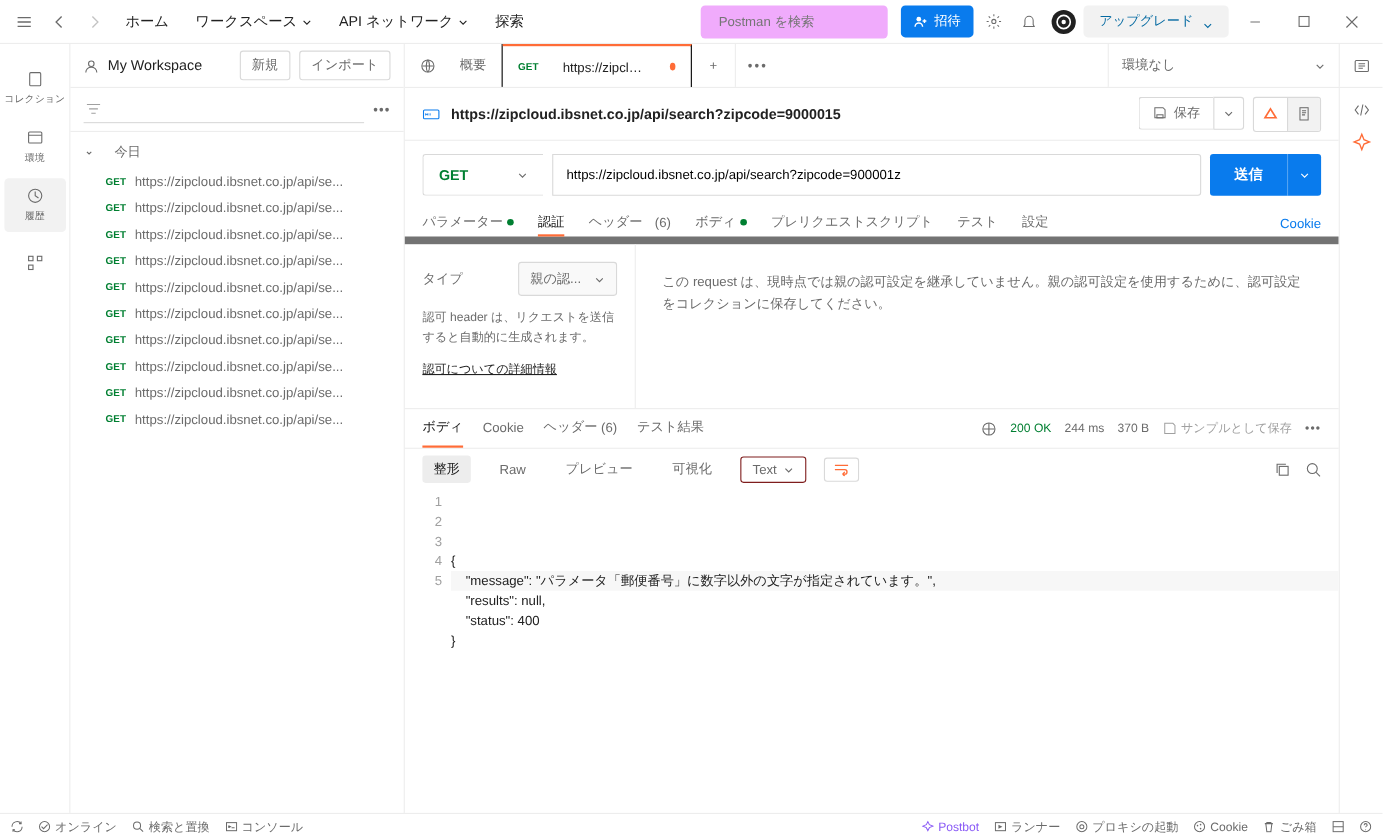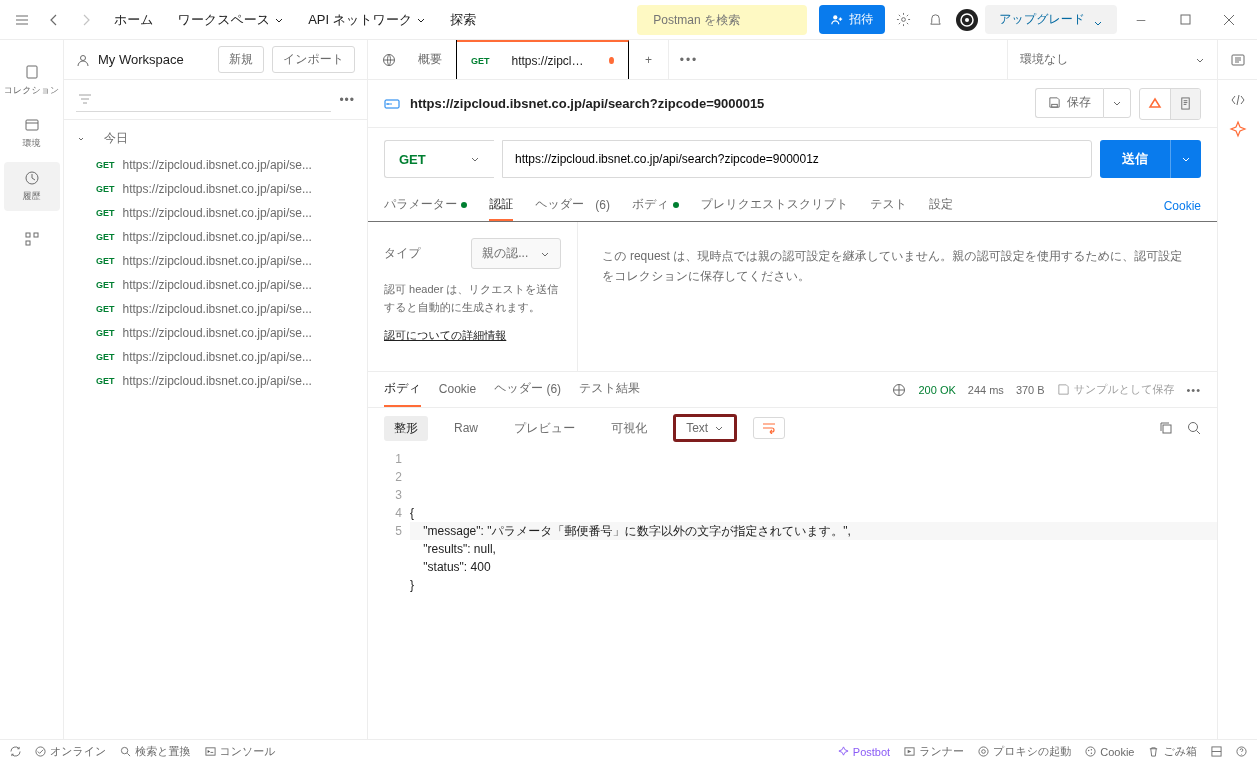--- a/index.html
+++ b/index.html
@@ -1,21 +1,21 @@
 <!DOCTYPE html>
 <html><head>
 <meta charset="utf-8">
 <style>
 * { margin: 0; padding: 0; box-sizing: border-box; font-family: -apple-system, BlinkMacSystemFont, "Segoe UI", "Hiragino Sans", "Meiryo", sans-serif; }
 body { background: #fff; color: #212121; font-size: 12px; overflow: hidden; }
 .app { display: flex; flex-direction: column; height: 763px; width: 1257px; }
 .topbar { display: flex; align-items: center; height: 40px; border-bottom: 1px solid #ededed; padding: 0 8px; gap: 4px; }
 .icon-btn { display: inline-flex; align-items: center; justify-content: center; width: 28px; height: 28px; border-radius: 4px; color: #6b6b6b; cursor: pointer; }
 .nav-link { padding: 6px 10px; font-size: 13px; color: #212121; cursor: pointer; border-radius: 4px; display: flex; align-items: center; gap: 4px; }
-.search-box { display: flex; align-items: center; background: #fef9c3; border-radius: 4px; height: 30px; width: 170px; padding: 0 10px; color: #6b6b6b; gap: 6px; margin-left: auto; margin-right: 8px; }
+.search-box { display: flex; align-items: center; background: #f0abfc; border-radius: 4px; height: 30px; width: 170px; padding: 0 10px; color: #6b6b6b; gap: 6px; margin-left: auto; margin-right: 8px; }
 .search-box input { border: none; background: none; outline: none; font-size: 12px; flex: 1; color: #6b6b6b; }
 .invite-btn { background: #097bed; color: #fff; border-radius: 4px; padding: 6px 12px; display: flex; align-items: center; gap: 6px; font-size: 12px; cursor: pointer; }
 .upgrade-btn { background: #f2f2f2; border-radius: 4px; padding: 6px 14px; display: flex; align-items: flex-end; gap: 8px; font-size: 12px; cursor: pointer; color: #0369a1; }
 .win-btn { width: 40px; height: 40px; display: flex; align-items: center; justify-content: center; color: #6b6b6b; cursor: pointer; }
 .body { display: flex; flex: 1; min-height: 0; }
 .railcol { width: 64px; border-right: 1px solid #ededed; display: flex; flex-direction: column; align-items: center; padding-top: 16px; gap: 4px; }
 .rail-item { display: flex; flex-direction: column; align-items: center; width: 56px; padding: 8px 0; border-radius: 4px; cursor: pointer; color: #6b6b6b; font-size: 9px; gap: 4px; }
 .rail-item.active { background: #f2f2f2; }
 .rail-item.more { margin-top: 8px; }
 .sidebar { width: 304px; border-right: 1px solid #ededed; display: flex; flex-direction: column; }
@@ -54,42 +54,42 @@
 .bc-right-btns { border: 1px solid #d9d9d9; border-radius: 3px; display: flex; overflow: hidden; }
 .bc-rb { width: 30px; height: 30px; display: flex; align-items: center; justify-content: center; cursor: pointer; }
 .bc-rb.comment { color: #ff6c37; }
 .bc-rb.info { background: #f2f2f2; color: #6b6b6b; border-left: 1px solid #d9d9d9; }
 .urlrow { padding: 12px 16px; display: flex; gap: 8px; }
 .method-select { border: 1px solid #d9d9d9; border-right: none; border-radius: 3px 0 0 3px; display: flex; align-items: center; padding: 0 14px; width: 110px; height: 38px; color: #007f31; font-weight: 600; font-size: 13px; justify-content: space-between; cursor: pointer; }
 .url-input { border: 1px solid #d9d9d9; border-radius: 0 3px 3px 0; flex: 1; height: 38px; padding: 0 12px; font-size: 12px; outline: none; }
 .send-btn { background: #097bed; color: #fff; border-radius: 3px; height: 38px; display: flex; align-items: center; cursor: pointer; }
 .send-btn .lab { padding: 0 22px; font-size: 13px; font-weight: 600; }
 .send-btn .caret { padding: 0 10px; border-left: 1px solid rgba(255,255,255,0.3); height: 100%; display: flex; align-items: center; }
-.req-tabs { padding: 0 16px; display: flex; gap: 22px; align-items: center; height: 32px; border-bottom: 1px solid #737373; font-size: 12px; color: #6b6b6b; }
+.req-tabs { padding: 0 16px; display: flex; gap: 22px; align-items: center; height: 32px; border-bottom: 7px solid #737373; font-size: 12px; color: #6b6b6b; }
 .req-tab { cursor: pointer; height: 100%; display: flex; align-items: center; gap: 4px; border-bottom: 2px solid transparent; }
 .req-tab.active { color: #212121; border-bottom-color: #ff6c37; }
 .req-tab .gdot { width: 6px; height: 6px; background: #007f31; border-radius: 50%; }
 .cookie-link { margin-left: auto; color: #097bed; cursor: pointer; }
 .auth-body { display: flex; height: 150px; border-bottom: 1px solid #ededed; }
 .auth-left { width: 210px; padding: 16px; border-right: 1px solid #ededed; font-size: 12px; color: #6b6b6b; display: flex; flex-direction: column; gap: 12px; }
 .auth-type-row { display: flex; align-items: center; justify-content: space-between; }
 .auth-dropdown { border: 1px solid #d9d9d9; border-radius: 3px; padding: 6px 10px; display: flex; align-items: center; gap: 6px; cursor: pointer; background: #f9f9f9; font-size: 12px; width: 90px; justify-content: space-between; white-space: nowrap; overflow: hidden; }
 .auth-note { font-size: 11px; line-height: 1.6; }
 .auth-link { color: #212121; text-decoration: underline; cursor: pointer; font-size: 11px; }
 .auth-right { flex: 1; padding: 24px; font-size: 12px; color: #6b6b6b; line-height: 1.7; }
 .resp-tabs { padding: 0 16px; height: 36px; display: flex; align-items: center; gap: 18px; font-size: 12px; color: #6b6b6b; border-bottom: 1px solid #ededed; }
 .resp-tab { cursor: pointer; height: 100%; display: flex; align-items: center; border-bottom: 2px solid transparent; }
 .resp-tab.active { color: #212121; border-bottom-color: #ff6c37; }
 .resp-status { margin-left: auto; display: flex; align-items: center; gap: 12px; font-size: 11px; }
 .resp-status .ok { color: #007f31; }
 .resp-status .save-ex { color: #a0a0a0; display: flex; align-items: center; gap: 4px; cursor: pointer; }
 .resp-tools { padding: 6px 16px; display: flex; align-items: center; gap: 16px; font-size: 12px; color: #6b6b6b; }
 .tool-btn { padding: 4px 10px; border-radius: 3px; cursor: pointer; }
 .tool-btn.active { background: #ededed; color: #212121; }
-.text-drop { border: 3px solid #7f1d1d; border-radius: 3px; padding: 4px 10px; display: flex; align-items: center; gap: 6px; cursor: pointer; }
+.text-drop { border: 1px solid #7f1d1d; border-radius: 3px; padding: 4px 10px; display: flex; align-items: center; gap: 6px; cursor: pointer; }
 .wrap-btn { border: 1px solid #d9d9d9; border-radius: 3px; padding: 4px 8px; color: #ff6c37; cursor: pointer; }
 .resp-right-icons { margin-left: auto; display: flex; gap: 14px; color: #6b6b6b; }
 .editor { display: flex; font-family: Consolas, Menlo, monospace; font-size: 12px; line-height: 18px; flex: 1; overflow: auto; position: relative; }
 .gutter { width: 42px; text-align: right; color: #a0a0a0; padding: 2px 8px 2px 0; user-select: none; }
 .code { flex: 1; padding: 2px 0; white-space: pre; color: #212121; position: relative; }
 .code .cursor-line { background: #f7f7f7; position: absolute; left: 0; right: 0; height: 18px; top: 74px; }
 .code-content { position: relative; }
 .footer { height: 24px; border-top: 1px solid #ededed; display: flex; align-items: center; padding: 11px 10px; gap: 14px; font-size: 11px; color: #6b6b6b; }
 .foot-item { display: flex; align-items: center; gap: 4px; cursor: pointer; }
 .foot-right { margin-left: auto; display: flex; gap: 14px; }

